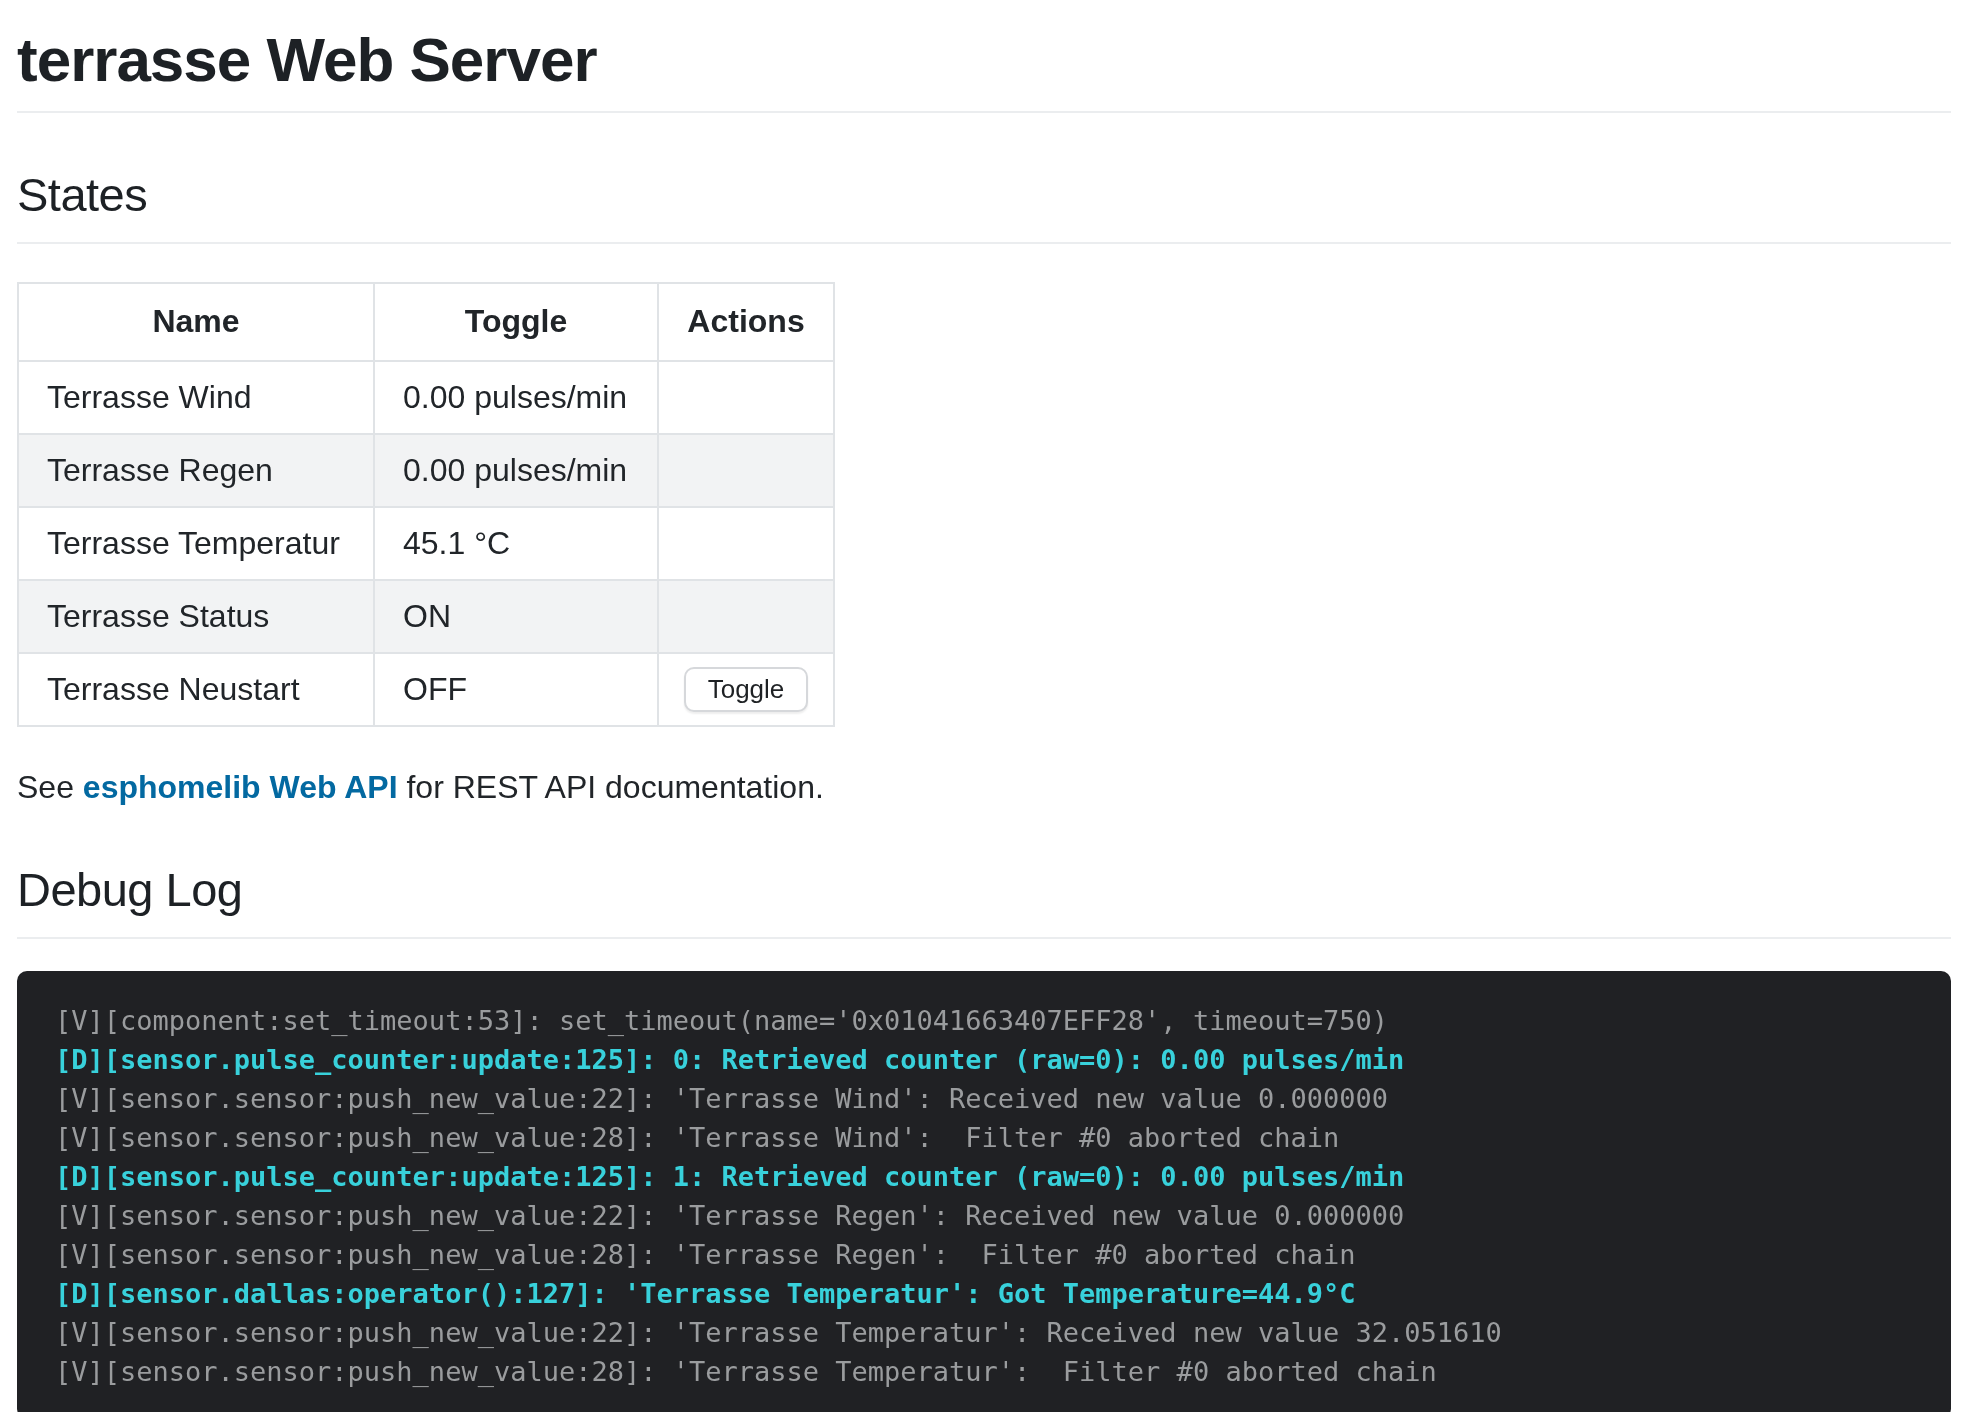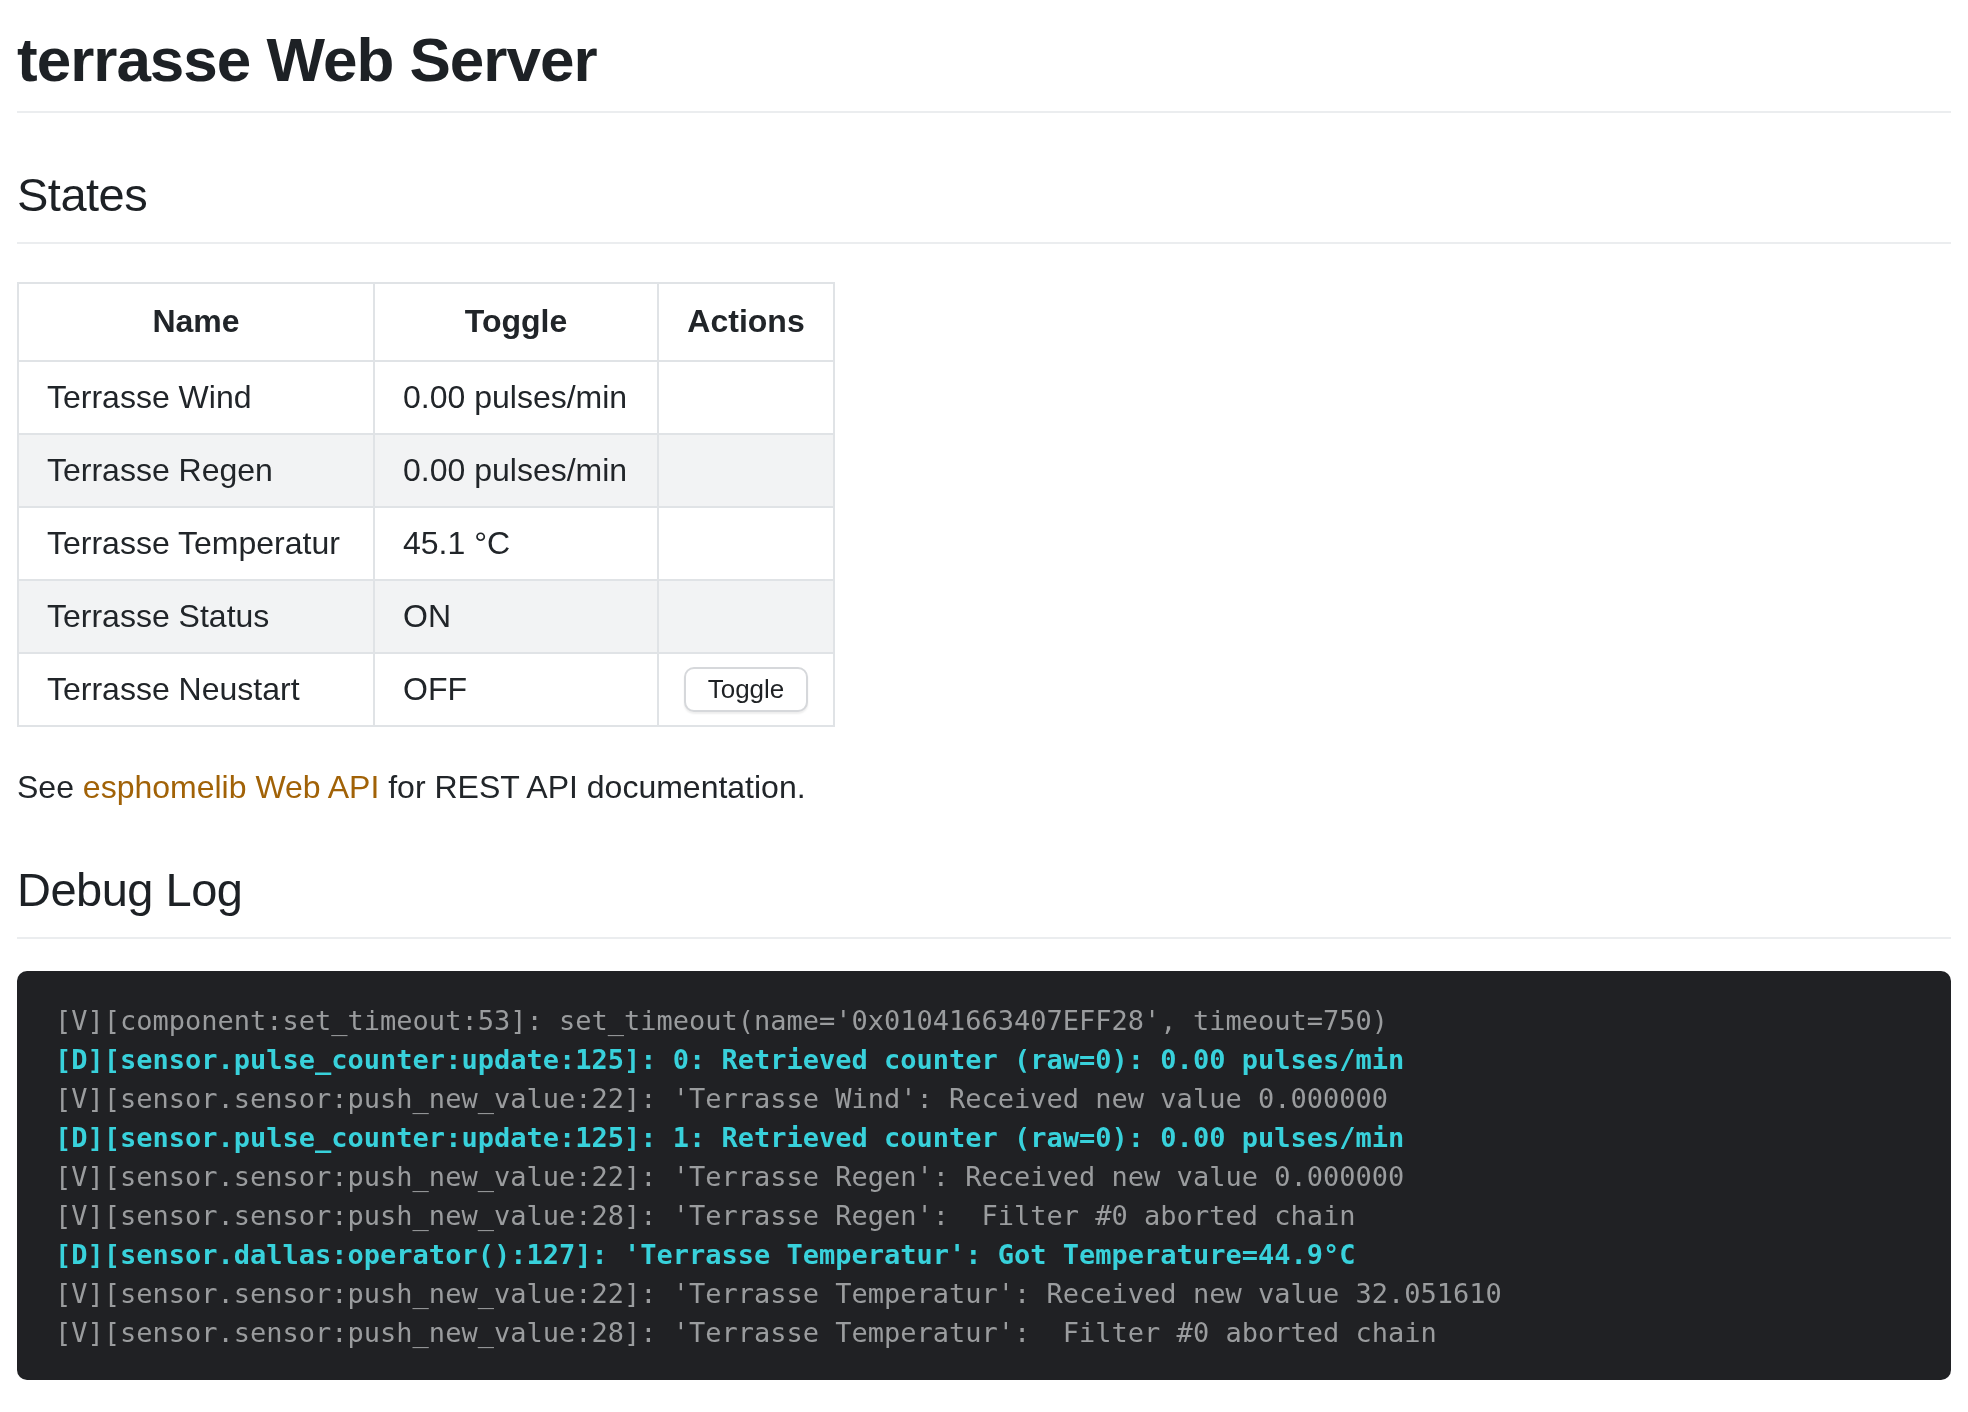--- a/index.html
+++ b/index.html
@@ -70,23 +70,24 @@
     box-shadow: 0 2px 2px rgba(0,0,0,0.07);
     cursor: pointer;
   }
   p.api-note {
     margin: 40px 0 0 0;
     font-size: 32px;
     line-height: 1.3;
     color: #212529;
   }
   p.api-note a {
-    color: #a16207;
+    color: #0369a1;
     text-decoration: none;
     cursor: pointer;
+    font-weight: bold;
   }
   .log-panel {
     margin-top: 32px;
     width: 1934px;
     background: #202124;
     border-radius: 10px;
     padding: 30px 38px 28px 38px;
     font-family: "DejaVu Sans Mono", monospace;
     font-size: 27px;
     line-height: 39px;
@@ -147,19 +148,20 @@
 </table>
 
 <p class="api-note"><span>See </span><a href="#">esphomelib Web API</a><span> for REST API documentation.</span></p>
 
 <h2 class="section-heading">Debug Log</h2>
 
 <div class="log-panel">
   <div class="log-line v">[V][component:set_timeout:53]: set_timeout(name='0x01041663407EFF28', timeout=750)</div>
   <div class="log-line d">[D][sensor.pulse_counter:update:125]: 0: Retrieved counter (raw=0): 0.00 pulses/min</div>
   <div class="log-line v">[V][sensor.sensor:push_new_value:22]: 'Terrasse Wind': Received new value 0.000000</div>
+  <div class="log-line v">[V][sensor.sensor:push_new_value:28]: 'Terrasse Wind':  Filter #0 aborted chain</div>
   <div class="log-line d">[D][sensor.pulse_counter:update:125]: 1: Retrieved counter (raw=0): 0.00 pulses/min</div>
   <div class="log-line v">[V][sensor.sensor:push_new_value:22]: 'Terrasse Regen': Received new value 0.000000</div>
   <div class="log-line v">[V][sensor.sensor:push_new_value:28]: 'Terrasse Regen':  Filter #0 aborted chain</div>
   <div class="log-line d">[D][sensor.dallas:operator():127]: 'Terrasse Temperatur': Got Temperature=44.9°C</div>
   <div class="log-line v">[V][sensor.sensor:push_new_value:22]: 'Terrasse Temperatur': Received new value 32.051610</div>
   <div class="log-line v">[V][sensor.sensor:push_new_value:28]: 'Terrasse Temperatur':  Filter #0 aborted chain</div>
 </div>
 
 </body></html>

